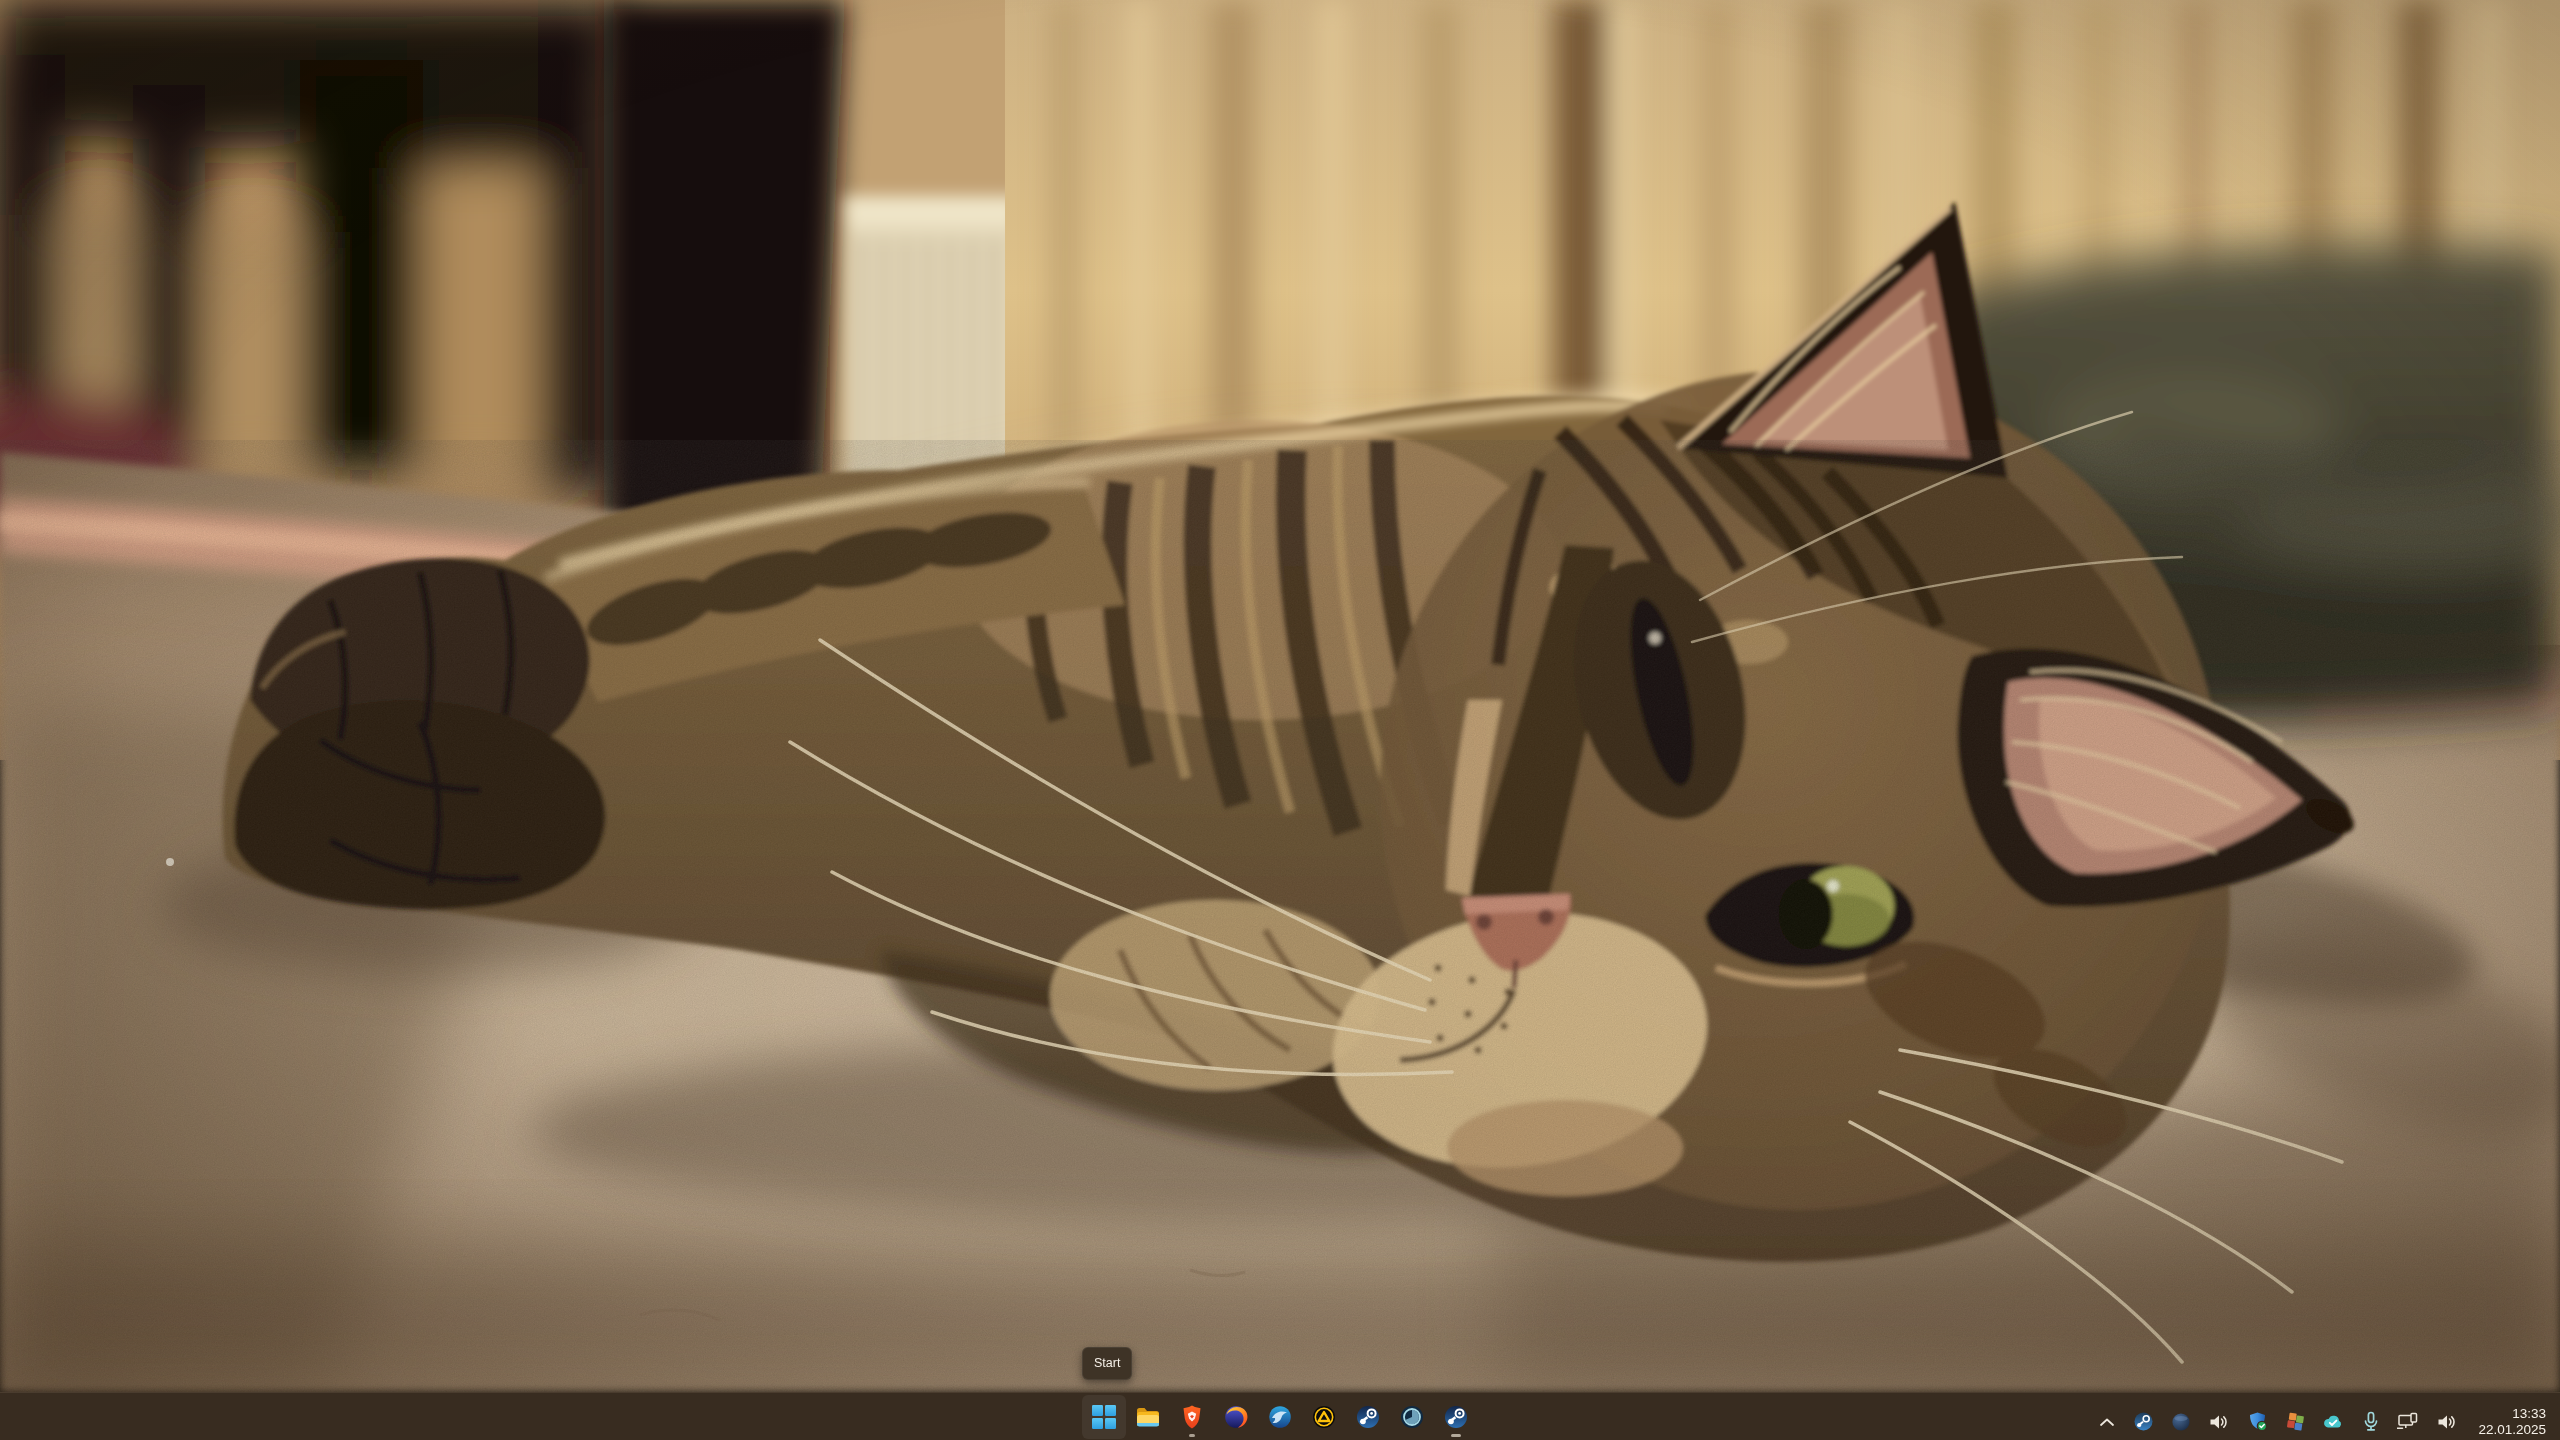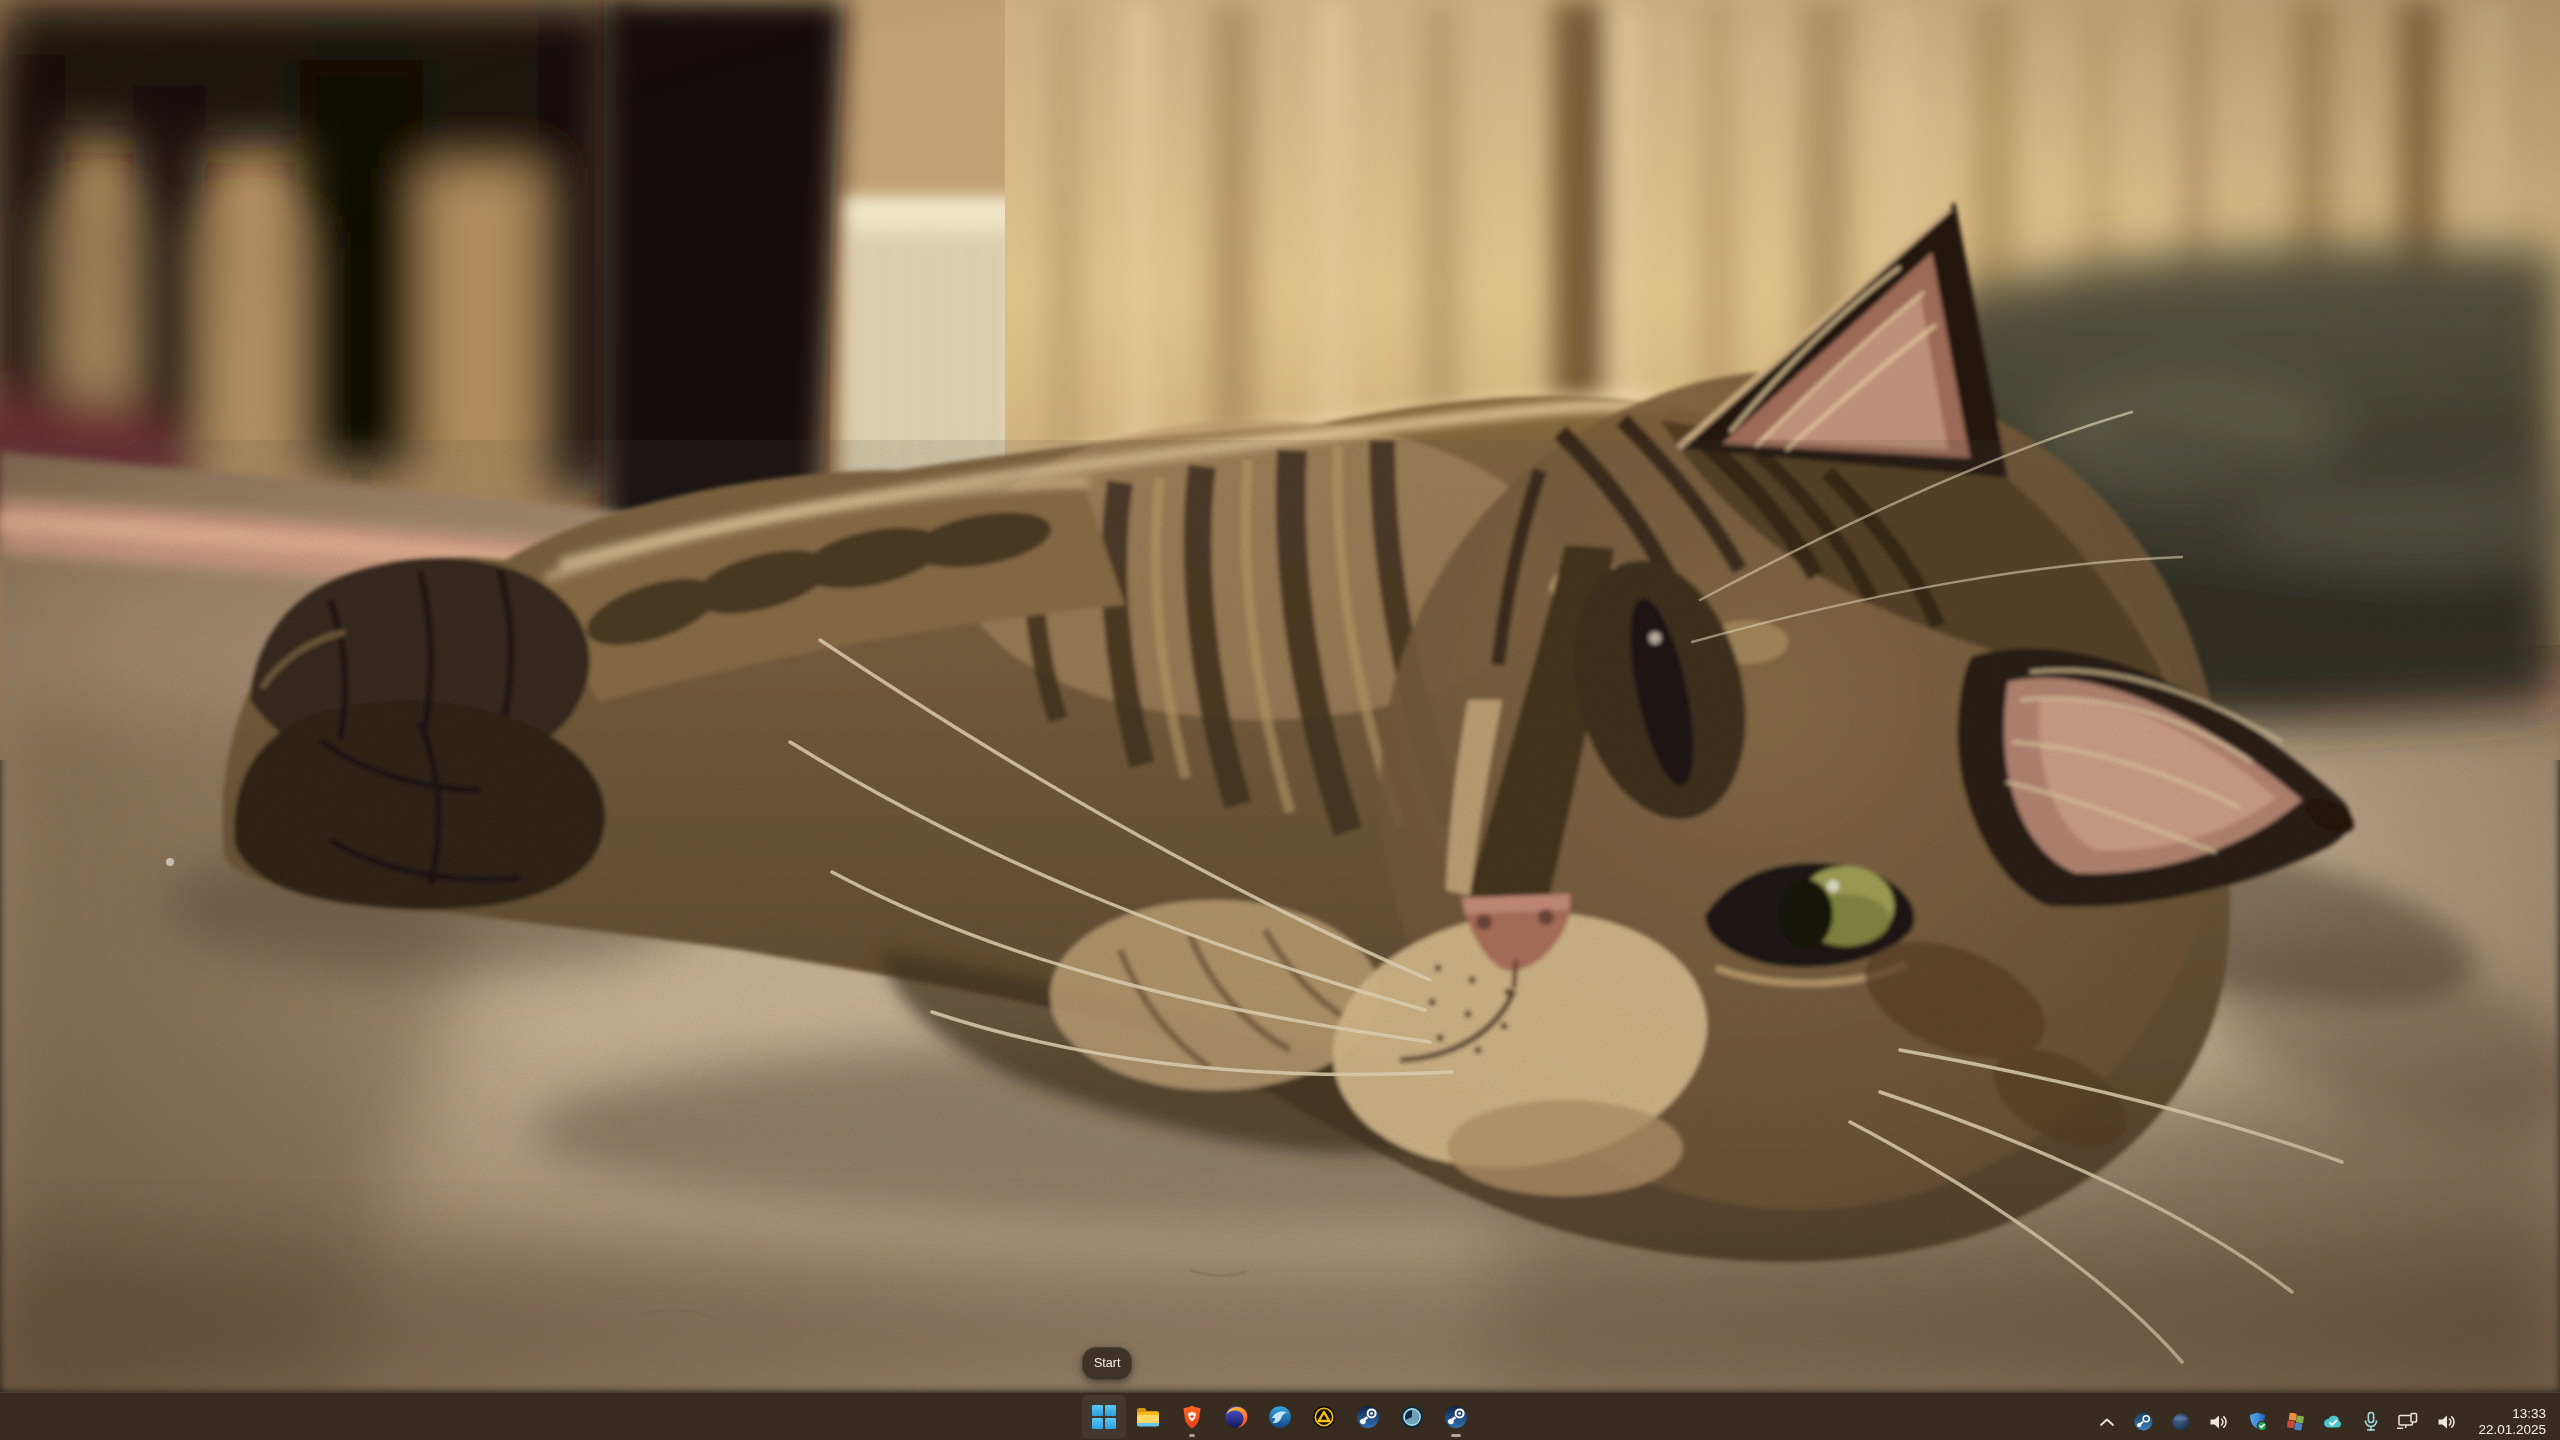--- a/index.html
+++ b/index.html
@@ -4,21 +4,21 @@
 <style>
   html,body{margin:0;padding:0;background:#000;}
   .stage{position:relative;width:2560px;height:1440px;overflow:hidden;
          font-family:"Liberation Sans",sans-serif;}
   .wallpaper{position:absolute;left:0;top:0;width:2560px;height:1392px;}
   .wallpaper svg{display:block;}
 
   
   .tooltip{position:absolute;left:1082px;top:1347px;background:#3e3326;
            color:#f6f1e9;font-size:12.5px;line-height:1;padding:9px 11px;
-           border-radius:14px;border:1px solid rgba(255,255,255,0.07);
+           border-radius:6px;border:1px solid rgba(255,255,255,0.07);
            box-shadow:0 3px 8px rgba(0,0,0,0.45);white-space:nowrap;}
 
   
   .taskbar{position:absolute;left:0;bottom:0;width:2560px;height:48px;
            background:#382c20;border-top:1px solid rgba(235,210,175,0.10);
            box-sizing:border-box;}
   .tb-center{position:absolute;left:1082px;top:0;height:48px;display:flex;align-items:center;}
   .tb-btn{position:relative;width:44px;height:44px;display:flex;align-items:center;
           justify-content:center;border-radius:6px;}
   .tb-btn.hovered{background:rgba(255,255,255,0.06);}

